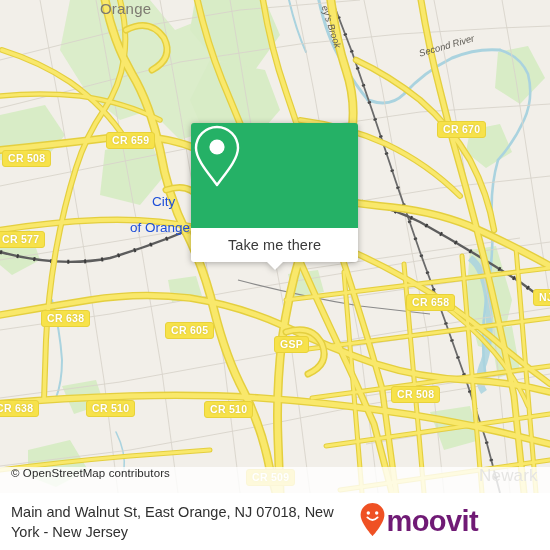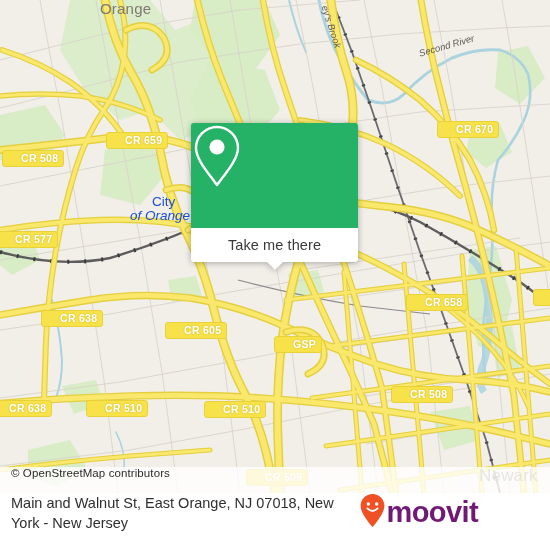--- a/index.html
+++ b/index.html
@@ -12,21 +12,21 @@
 
   .maplabel{position:absolute;color:#6e6b63;font-family:"Liberation Sans",sans-serif;
             white-space:nowrap;pointer-events:none;}
   .place-lg{font-size:15px;color:#7d7a71;letter-spacing:.2px;}
   .place-md{font-size:13.5px;color:#1d4ed8;}
   .water-lbl{font-size:9.5px;color:#7a9fb5;font-style:italic;}
 
   
   .shield{position:absolute;background:#f7e24a;border:1.6px solid #e8d23a;border-radius:3px;
           color:#fff;font-size:10.5px;font-weight:bold;letter-spacing:.3px;
-          padding:1px 5px 2px 18px;line-height:12px;
+          padding:1px 5px 2px 5px;line-height:12px;
           text-shadow:0 0 2px rgba(120,100,0,.35);white-space:nowrap;}
 
   
   #attrib{position:absolute;left:0;top:467px;width:550px;height:26px;
           background:rgba(255,255,255,.80);display:flex;align-items:flex-start;}
   #attrib span{font-size:11.5px;color:#2b2b2b;padding-left:11px;letter-spacing:.1px;}
 
   
   #card{position:absolute;left:191px;top:123px;width:167px;
         filter:drop-shadow(0 1px 3px rgba(0,0,0,.30));border-radius:19px;}
@@ -34,21 +34,21 @@
              display:flex;align-items:center;justify-content:center;}
   #card-btn{height:34px;background:#fff;border-radius:0 0 3px 3px;
             display:flex;align-items:center;justify-content:center;cursor:pointer;}
   #card-btn span{font-size:14.5px;color:#3a3a3a;letter-spacing:.1px;}
   #card-tip{position:absolute;left:50%;top:100%;margin-left:-8px;width:0;height:0;
             border-left:8px solid transparent;border-right:8px solid transparent;
             border-top:8px solid #fff;}
 
   
   #footer{position:absolute;left:0;top:493px;width:490px;height:57px;background:#fff;
-          display:flex;align-items:flex-start;}
+          display:flex;align-items:center;}
   #footer-text{flex:1;padding-left:11px;padding-right:6px;font-size:14.5px;color:#2f2f2f;
                line-height:20px;}
   #logo{display:flex;align-items:center;padding-right:12px;}
   #logo-word{font-size:29px;color:#701a75;font-weight:bold;letter-spacing:-.6px;
              margin-left:1px;line-height:29px;}
 </style>
 </head>
 <body>
 
 <div id="app">
@@ -188,21 +188,21 @@
           <path d="M126,30 Q150,18 164,38 Q174,58 152,70"></path>
           <path d="M300,160 Q326,150 340,168 Q350,188 330,200"></path>
           <path d="M166,190 Q190,182 200,200 Q208,220 188,230"></path>
           <path d="M286,332 Q312,324 322,344 Q330,364 308,374"></path>
         </g>
       </g>
     </svg>
 
     <div class="maplabel place-lg" style="left:100px;top:0px;">Orange</div>
     <div class="maplabel place-md" style="left:152px;top:194px;">City</div>
-    <div class="maplabel place-md" style="left:130px;top:208px;font-style:italic;">of Orange</div>
+    <div class="maplabel place-md" style="left:130px;top:220px;">of Orange</div>
     <div class="maplabel place-lg" style="left:479px;top:466px;font-size:17px;">Newark</div>
 
     <div class="maplabel water-lbl" style="left:418px;top:40px;transform:rotate(-16deg);color:#5f5c55;">Second River</div>
     <div class="maplabel water-lbl" style="left:330px;top:4px;transform:rotate(72deg);transform-origin:left top;color:#5f5c55;">ey's Brook</div>
 
     <div class="shield" style="left:2px;top:150px;">CR 508</div>
     <div class="shield" style="left:106px;top:132px;">CR 659</div>
     <div class="shield" style="left:437px;top:121px;">CR 670</div>
     <div class="shield" style="left:-4px;top:231px;">CR 577</div>
     <div class="shield" style="left:406px;top:294px;">CR 658</div>

